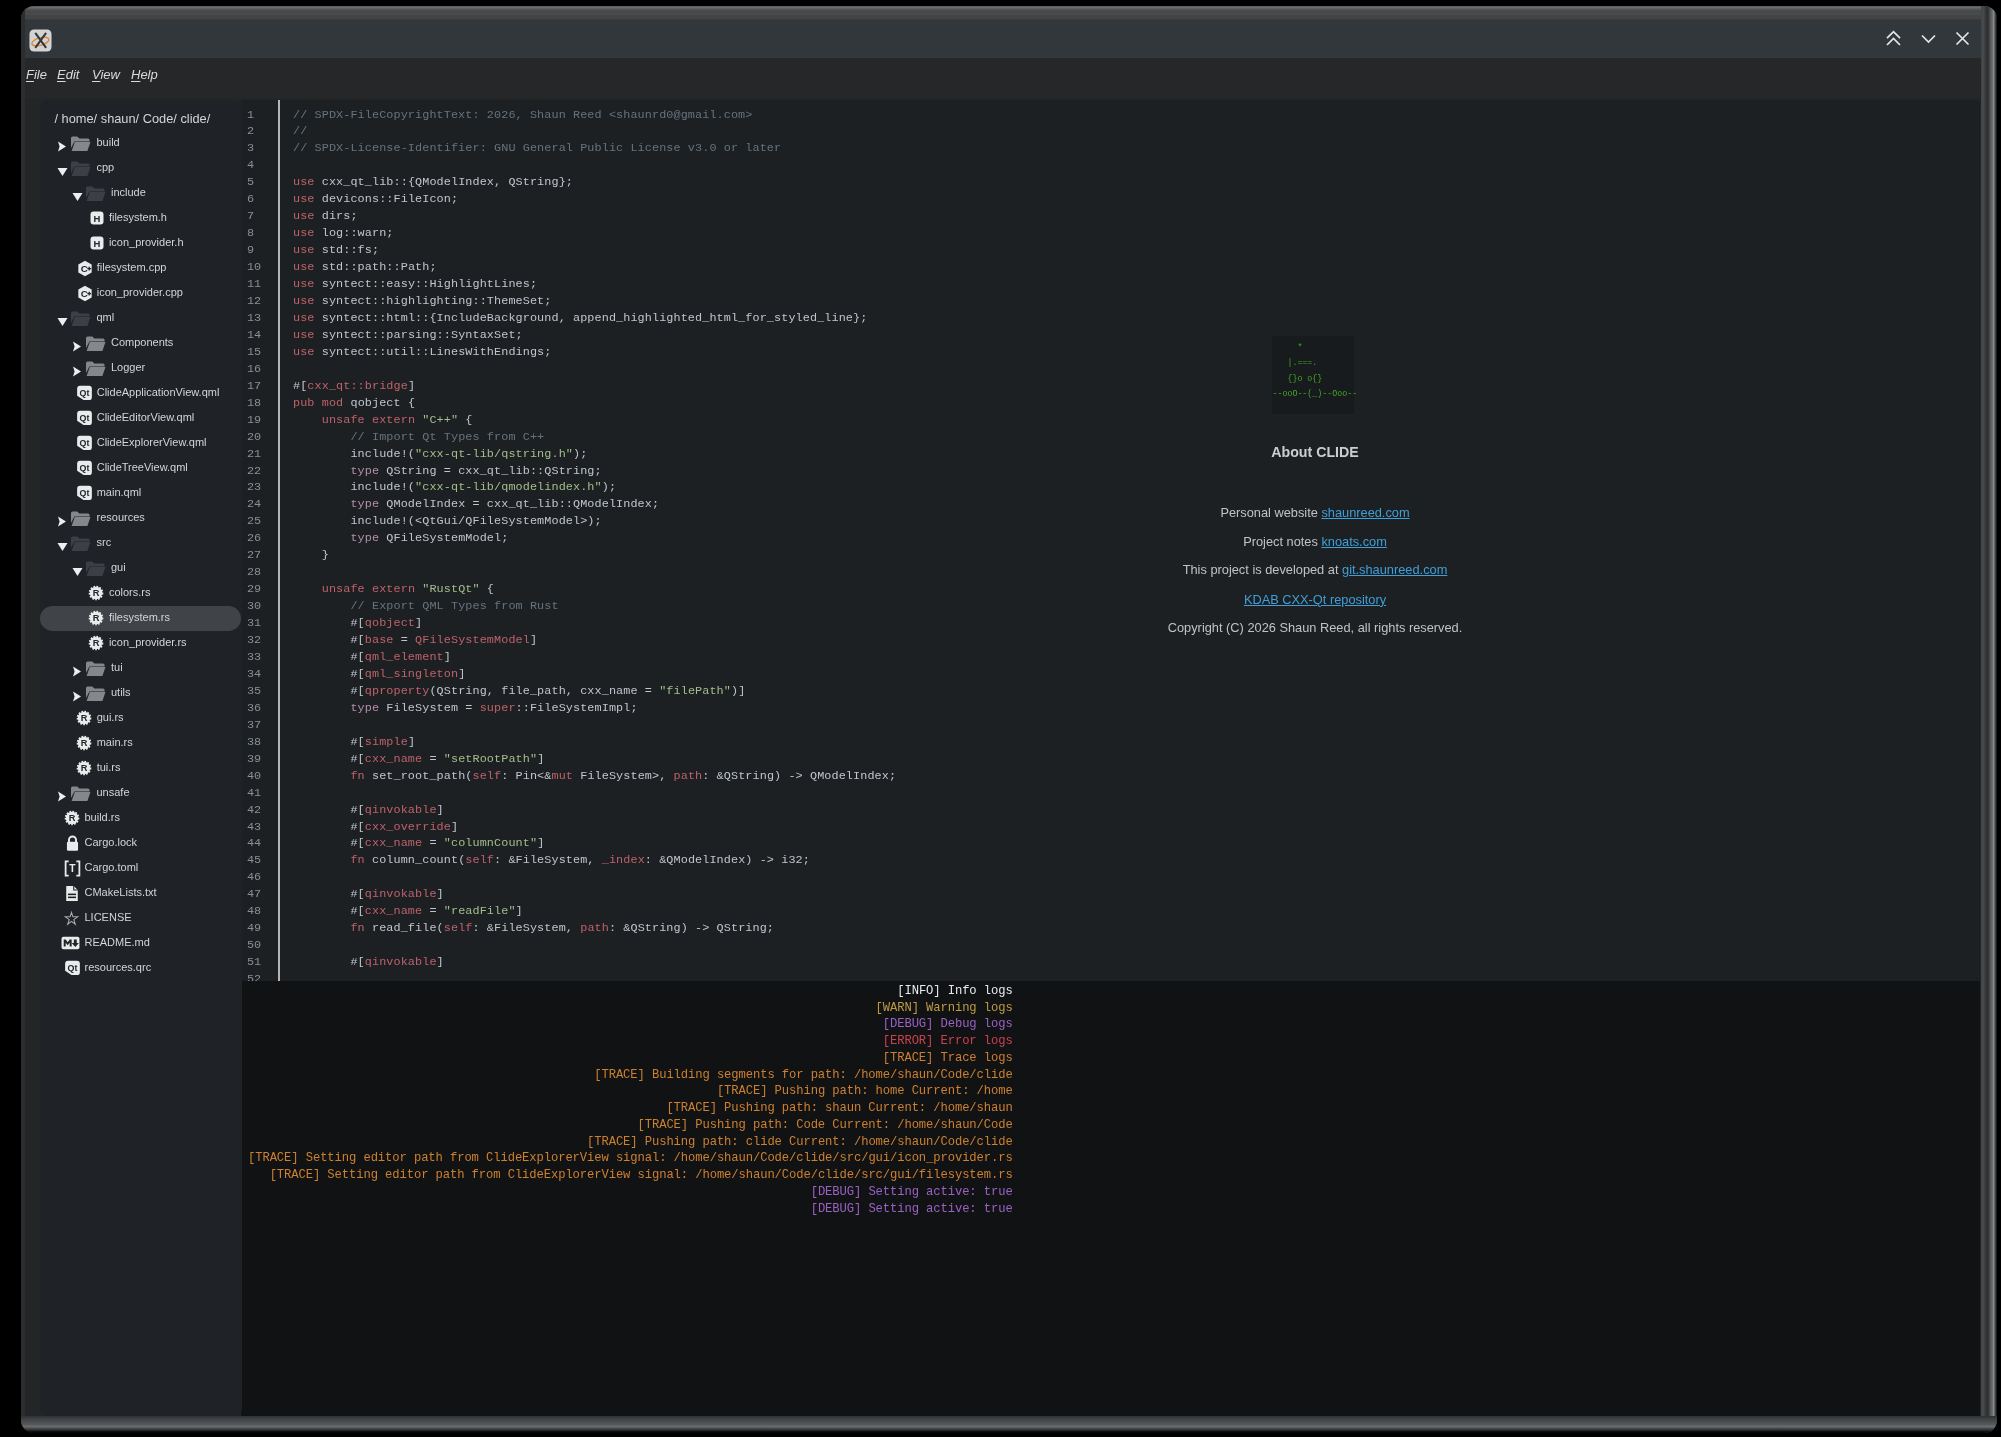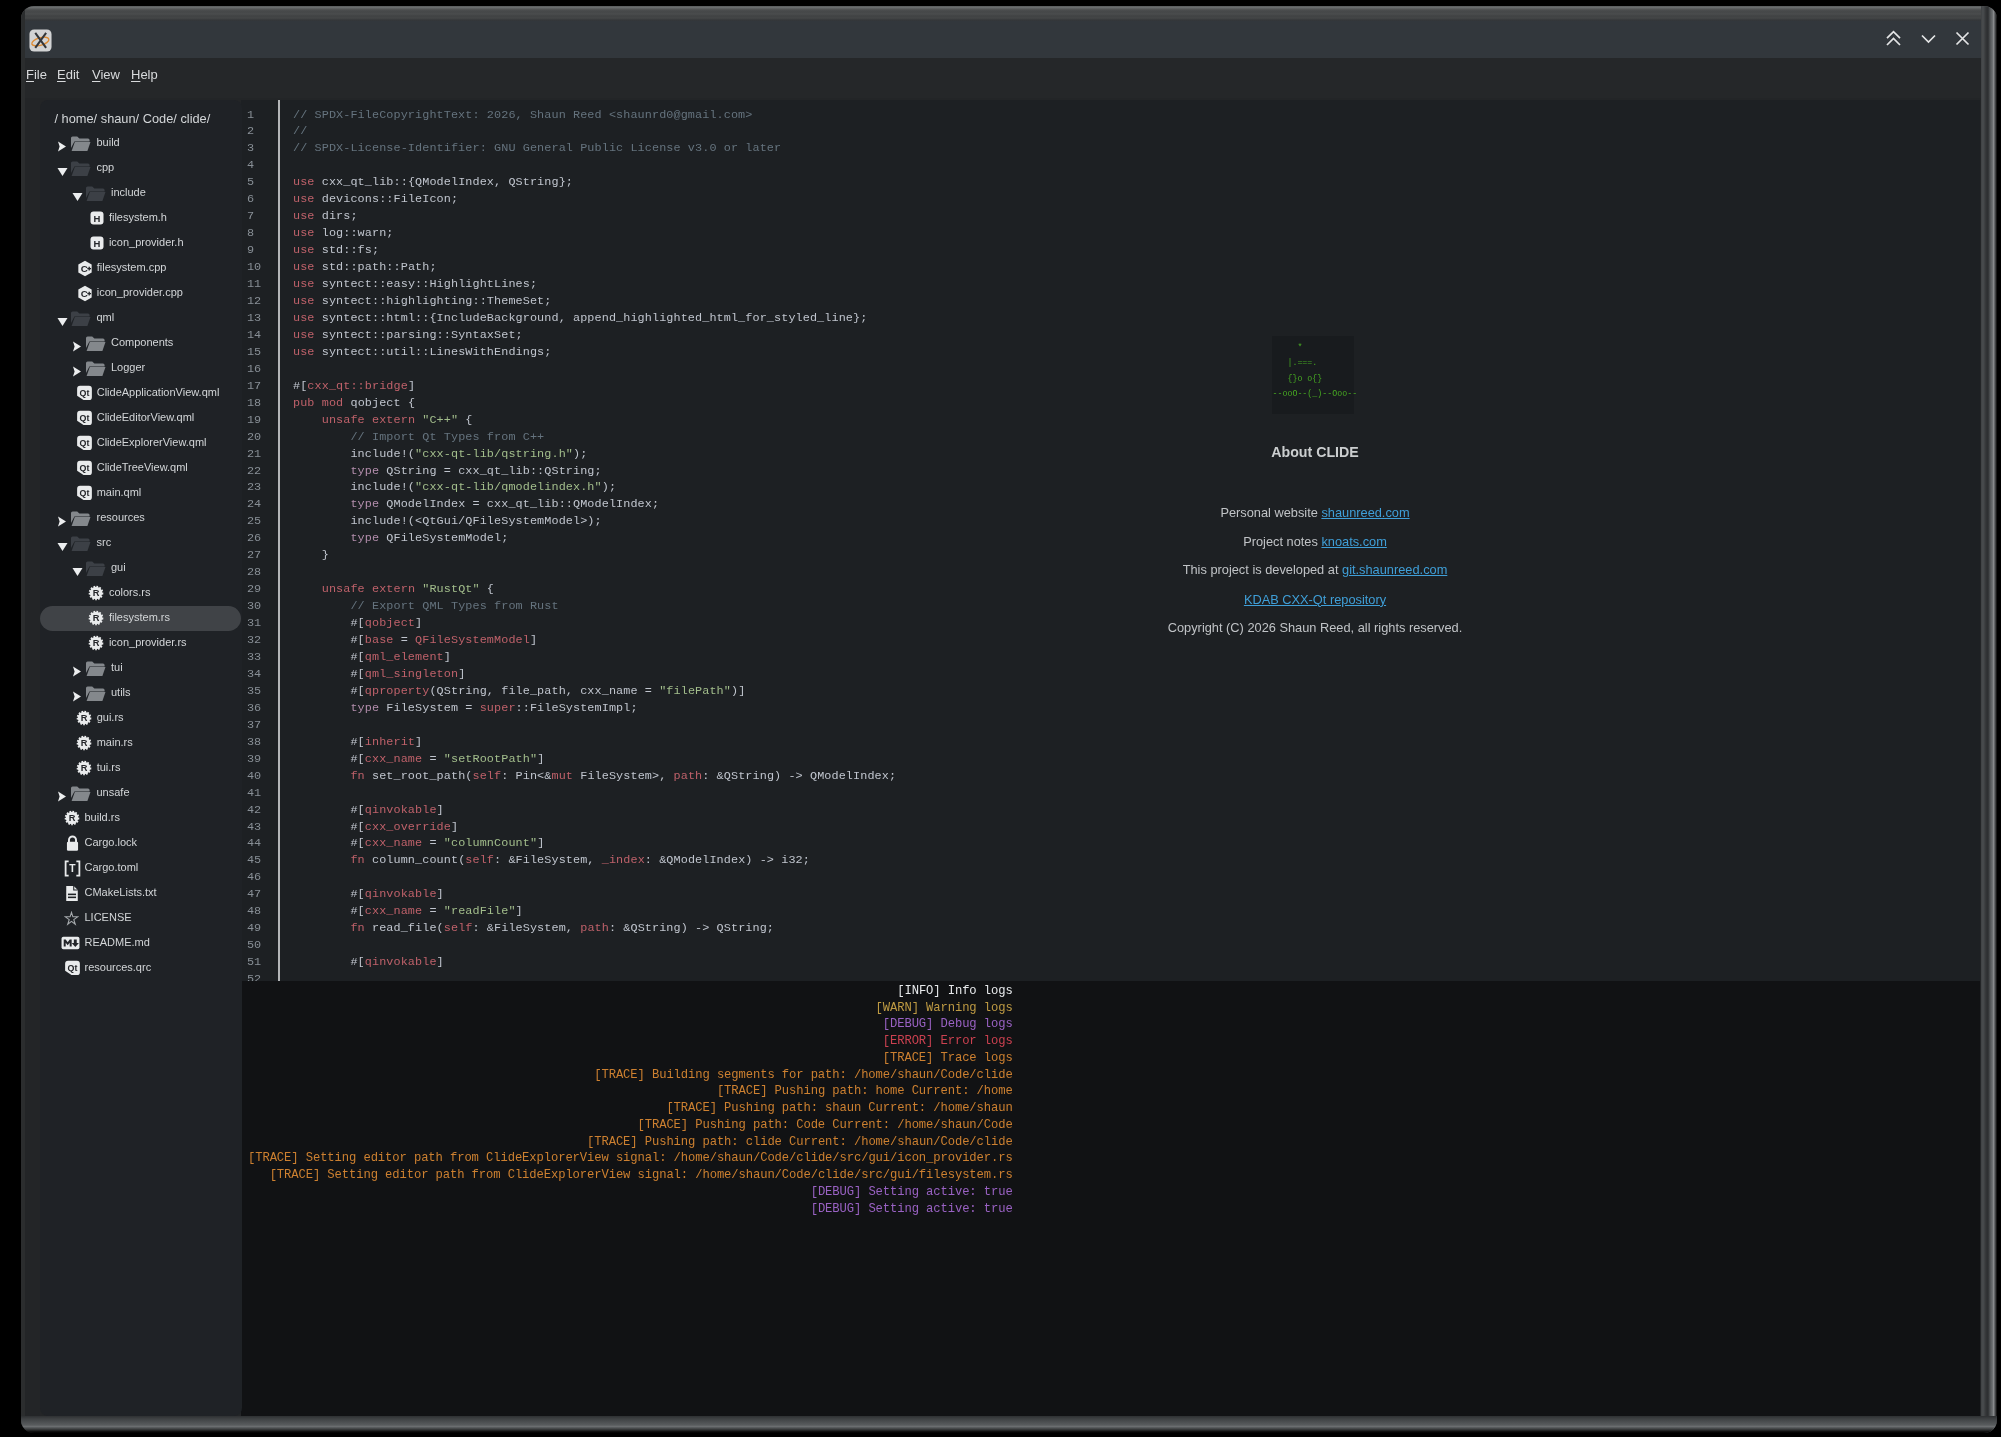--- a/index.html
+++ b/index.html
@@ -6,21 +6,21 @@
 #win { position:absolute; left:21px; top:6px; width:1976px; height:1427px;
   background:#232527; border-radius:13px; overflow:hidden; }
 #leftband { position:absolute; left:0; top:0; width:4px; height:100%; background:#2b2d2e; }
 #rightband { position:absolute; right:0; top:0; width:16px; height:100%;
   background:linear-gradient(90deg,#3e4143 0px,#4a4d4f 2px,#333537 5px,#2c2e30 7px,#4e5153 9px,#6d7072 11.5px,#87898b 12.5px,#545658 14px,#1a1a1a 15.5px,#000 16px); }
 #topband { position:absolute; left:0; top:0; width:100%; height:15px;
   background:linear-gradient(#585b5c 0px,#696c6d 1.5px,#4b4d4e 4px,#454748 6px,#4a4c4d 8px,#404243 10px,#444647 12px,#35373a 14px,#323639 15px); }
 #titlebar { position:absolute; left:0; top:15px; width:100%; height:37px; background:#32373c; }
 #title { position:absolute; left:0; top:7.5px; width:1958px; text-align:center; font-size:19.5px; color:#dadcde; }
 #appicon { position:absolute; left:7.5px; top:8px; }
-#menubar { position:absolute; left:0; top:52px; width:100%; height:40px; background:#252729; }
+#menubar { position:absolute; left:0; top:52px; width:100%; height:40px; background:#252729;font-style:italic; }
 .mi { position:absolute; top:9.4px; font-size:13px; color:#d8dadc; }
 .mi u { text-decoration:underline; text-underline-offset:2px; }
 #editor { position:absolute; left:220px; top:94px; width:1739px; height:882px;
   background:#1d2023; overflow:hidden; }
 #gutter { position:absolute; left:6px; top:6.5px; width:30px; text-align:left;
   font-family:"Liberation Mono", monospace; font-size:11.8px; line-height:16.95px; color:#888f96; }
 #gutsep { position:absolute; left:37.4px; top:0; width:1.6px; height:100%; background:#b4b6b8; }
 #code { position:absolute; left:52px; top:6.5px;
   font-family:"Liberation Mono", monospace; font-size:11.8px; letter-spacing:0.1px; line-height:16.95px; color:#c0c5ce; white-space:pre; }
 #code .k { color:#bf616a; }
@@ -162,21 +162,21 @@
 
     <span class="k">unsafe</span> <span class="k">extern</span> <span class="s">"RustQt"</span> {
         <span class="c">// Export QML Types from Rust</span>
         #[<span class="k">qobject</span>]
         #[<span class="k">base</span> = <span class="k">QFileSystemModel</span>]
         #[<span class="k">qml_element</span>]
         #[<span class="k">qml_singleton</span>]
         #[<span class="k">qproperty</span>(QString, file_path, cxx_name = <span class="s">"filePath"</span>)]
         <span class="t">type</span> FileSystem = <span class="k">super</span>::FileSystemImpl;
 
-        #[<span class="k">inherit</span>]
+        #[<span class="k">simple</span>]
         #[<span class="k">cxx_name</span> = <span class="s">"setRootPath"</span>]
         <span class="k">fn</span> set_root_path(<span class="k">self</span>: Pin&lt;&amp;<span class="k">mut</span> FileSystem&gt;, <span class="k">path</span>: &amp;QString) -&gt; QModelIndex;
 
         #[<span class="k">qinvokable</span>]
         #[<span class="k">cxx_override</span>]
         #[<span class="k">cxx_name</span> = <span class="s">"columnCount"</span>]
         <span class="k">fn</span> column_count(<span class="k">self</span>: &amp;FileSystem, <span class="k">_index</span>: &amp;QModelIndex) -&gt; i32;
 
         #[<span class="k">qinvokable</span>]
         #[<span class="k">cxx_name</span> = <span class="s">"readFile"</span>]

